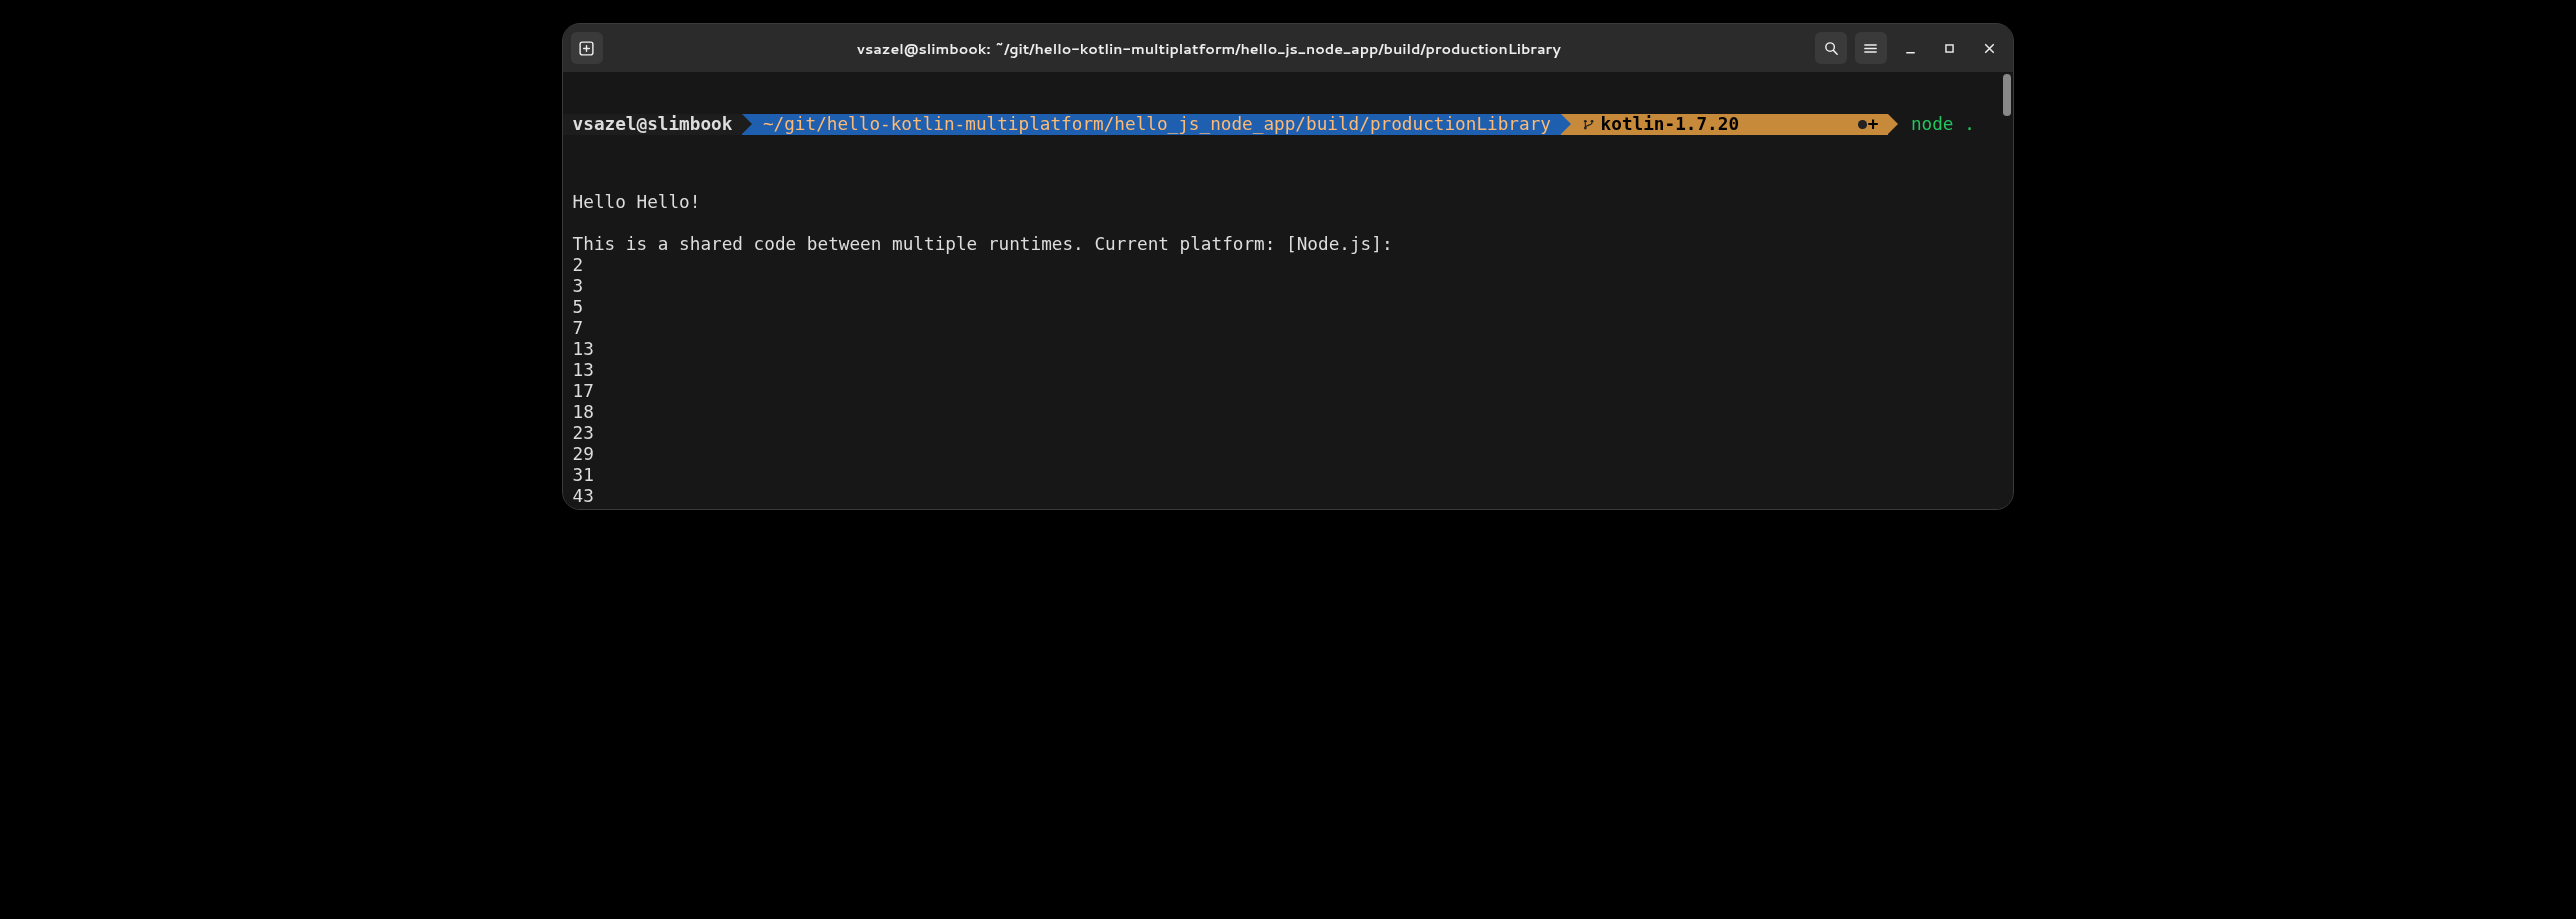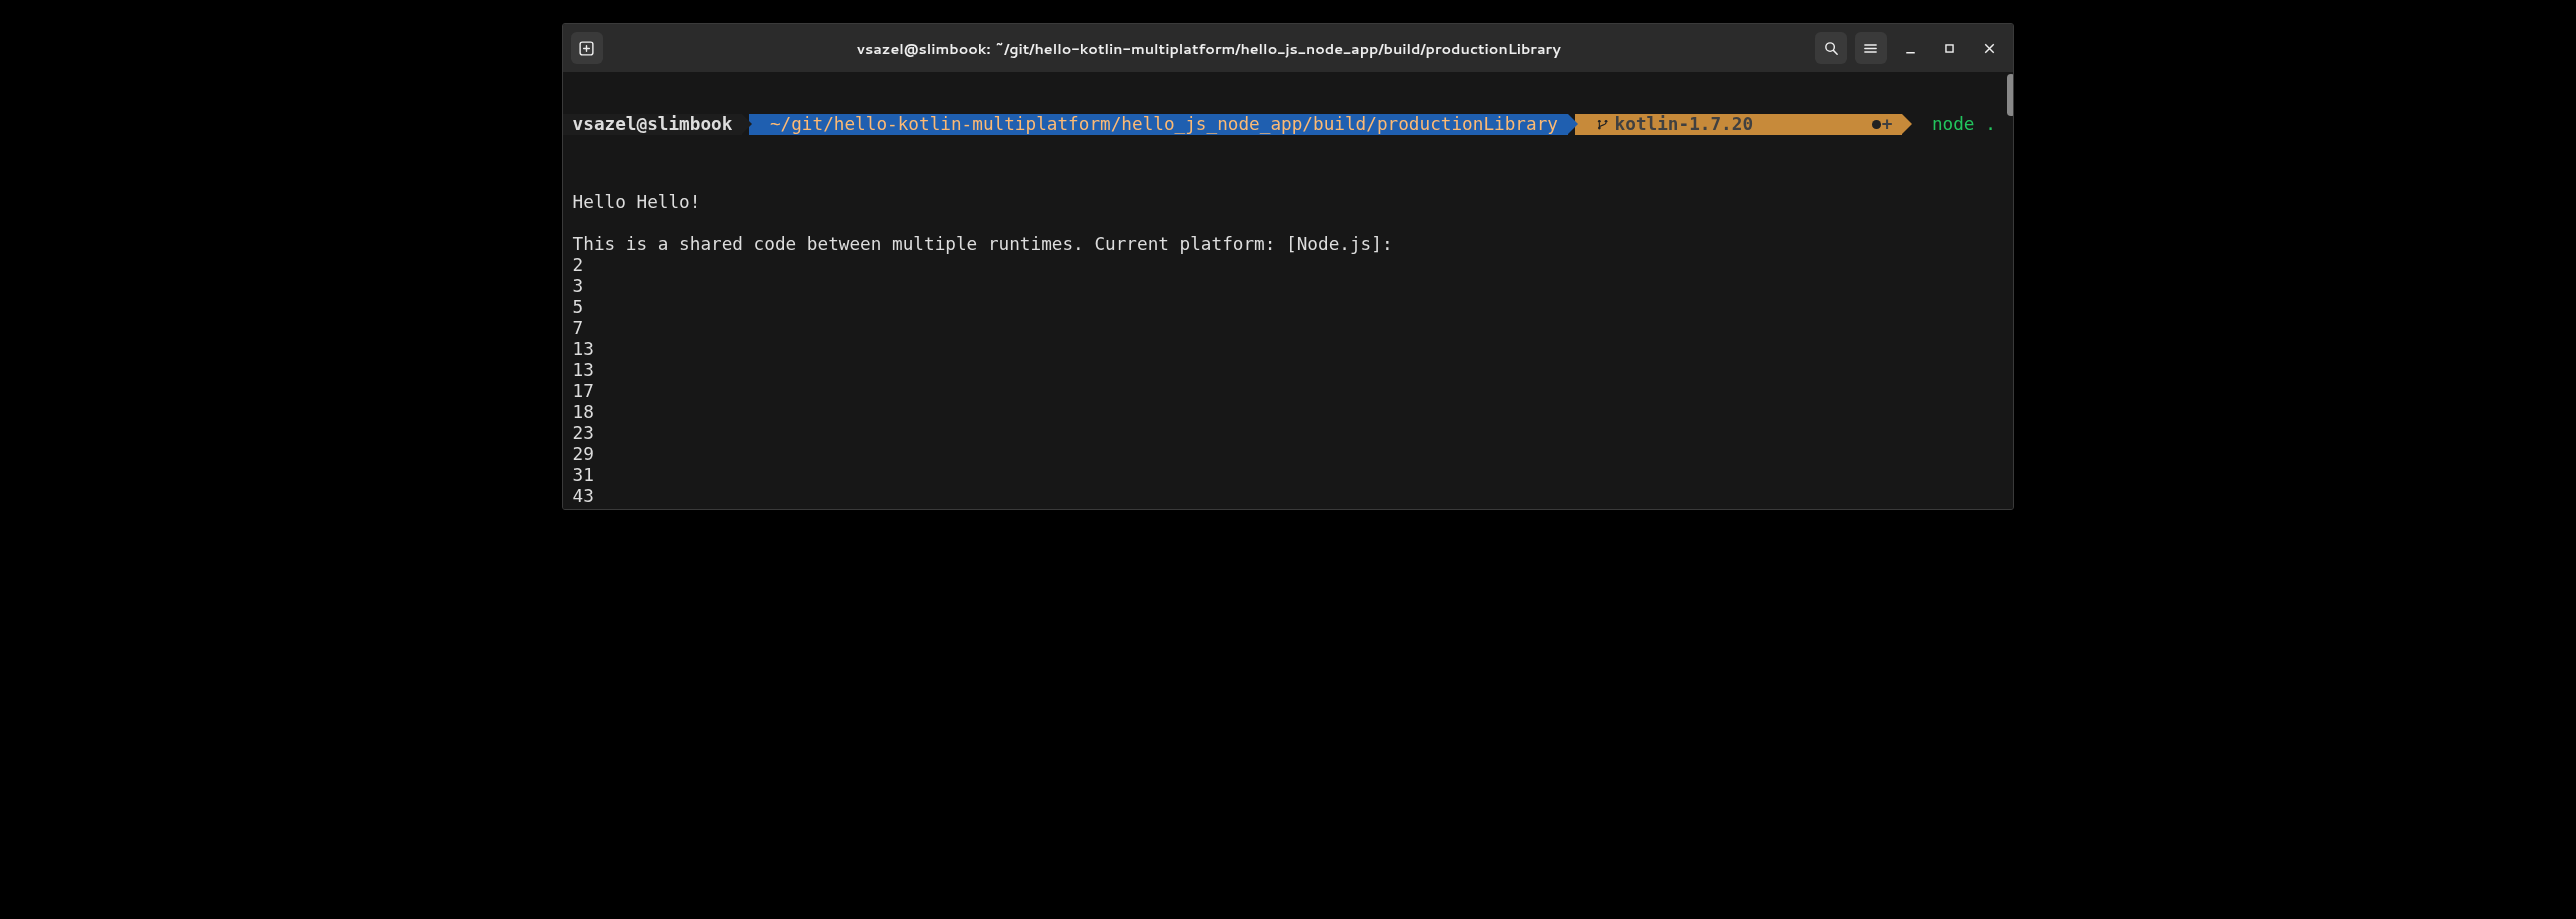--- a/index.html
+++ b/index.html
@@ -10,21 +10,21 @@
     display: flex;
     align-items: flex-start;
     justify-content: center;
     font-family: "DejaVu Sans Mono", "Liberation Mono", monospace;
   }
   .window {
     width: 1452px;
     height: 487px;
     margin-top: 23px;
     background: #1d1d1d;
-    border-radius: 3px;
+    border-radius: 18px;
     overflow: hidden;
     border: 1px solid #3a3a3a;
     display: flex;
     flex-direction: column;
   }
   .titlebar {
     height: 48px;
     background: #2b2b2b;
     display: flex;
     align-items: center;
@@ -84,42 +84,41 @@
     background: #888;
     border-radius: 3.8px;
   }
 
   
   .prompt-line {
     display: flex;
     align-items: stretch;
     height: 36px;
     font-size: 17.7px;
-    gap: 7px;
   }
   .seg {
     display: inline-flex;
     align-items: center;
     padding: 0 9.6px 0 13.4px;
     position: relative;
     height: 21px;
   }
   .seg::after {
     content: "";
     position: absolute;
     right: -10.5px;
     top: 0;
     border-top: 10.5px solid transparent;
     border-bottom: 10.5px solid transparent;
     border-left: 10.5px solid var(--seg-bg);
     z-index: 2;
   }
   .seg-user { --seg-bg: #1d1d1d; background: var(--seg-bg); color: #ddd; padding-left: 9.6px; font-weight: 600; }
   .seg-path { --seg-bg: #1f5fb0; background: var(--seg-bg); color: #fdba74; padding-left: 21px; }
-  .seg-git  { --seg-bg: #c78a3a; background: var(--seg-bg); color: #404040; padding-left: 21px; font-weight: 600; }
+  .seg-git  { --seg-bg: #c78a3a; background: var(--seg-bg); color: #000000; padding-left: 21px; font-weight: 600; }
   .seg-git svg { width: 13.4px; height: 13.4px; margin-right: 5.7px; }
   .seg-git .dot { display:inline-block; width:8.6px; height:8.6px; border-radius:50%; background:#222; margin-left:1.9px; }
   .seg-git .plus { font-weight:900; margin-left:1px; }
   .seg-cmd { background: #171717; color: #22c55e; padding-left: 23px; }
   .seg-cmd::after { display:none; }
 
   .output {
     padding: 0 9.6px;
     color: #ddd;
   }

